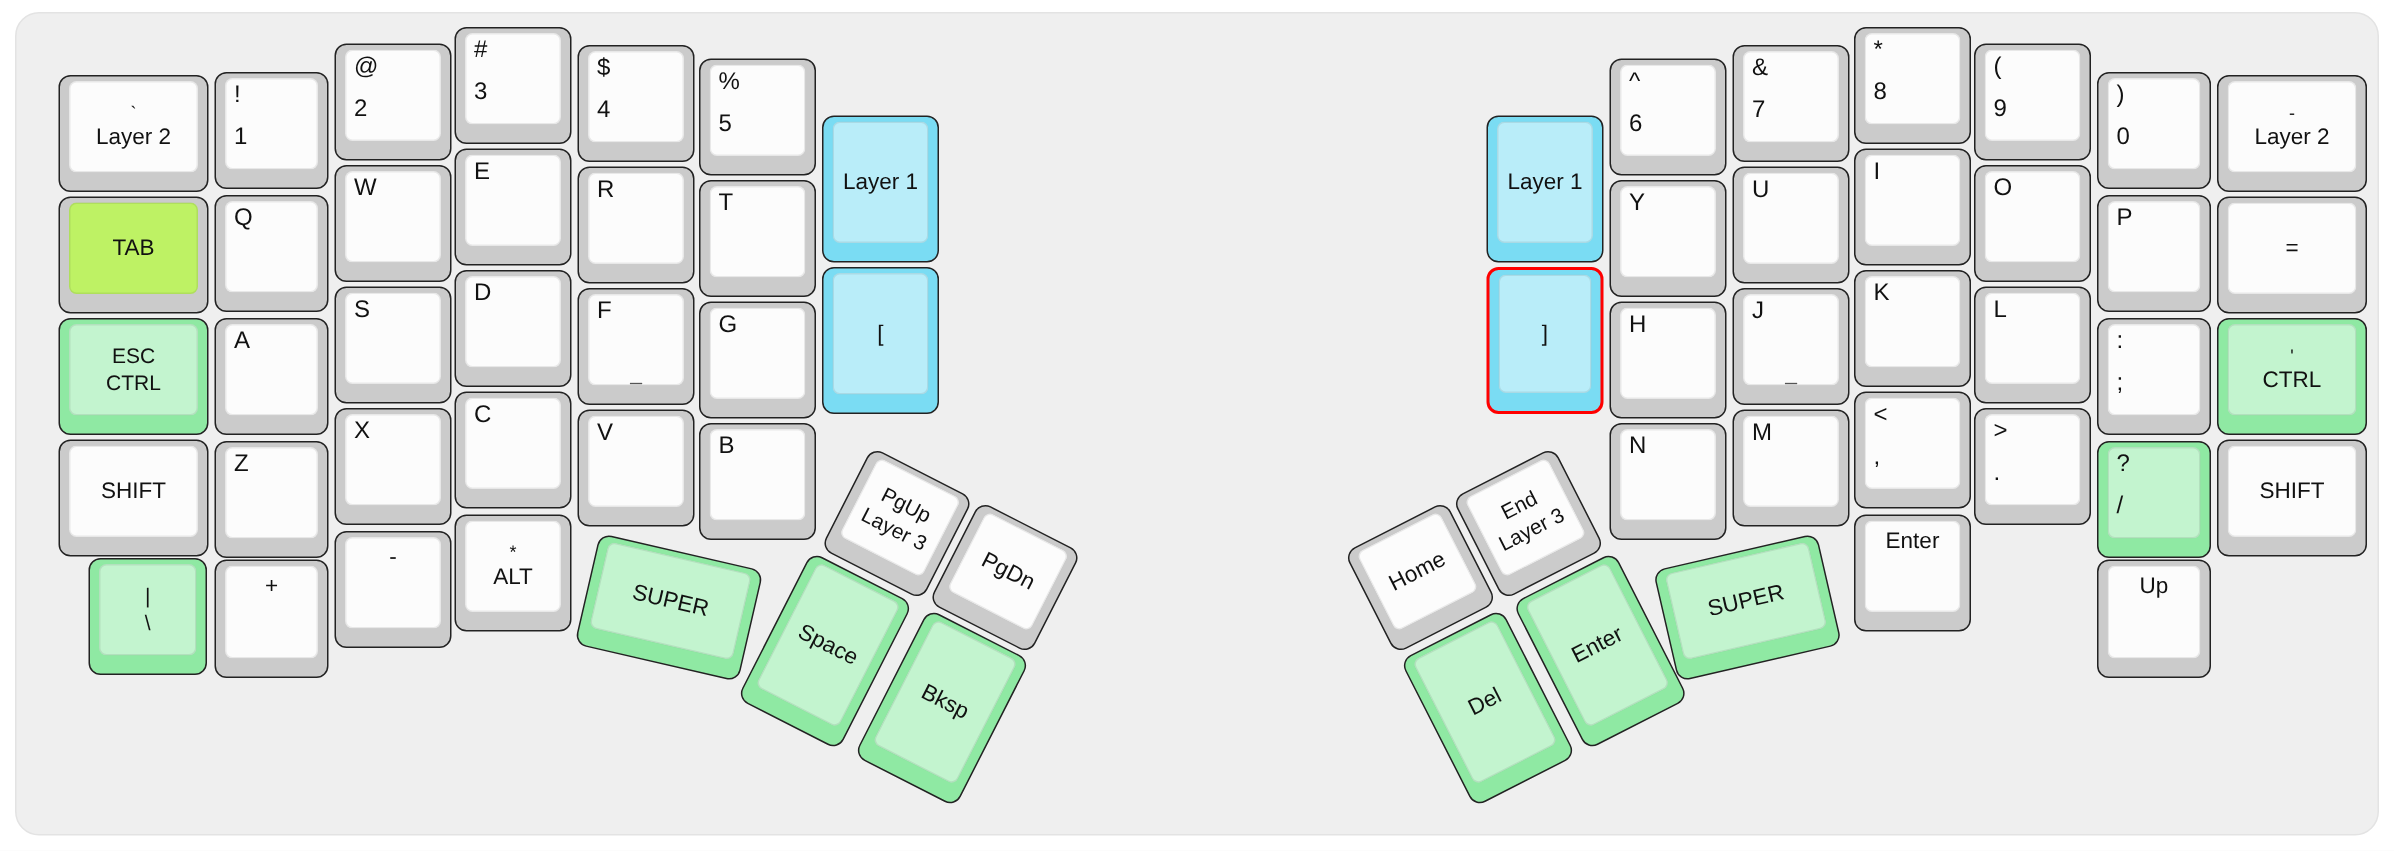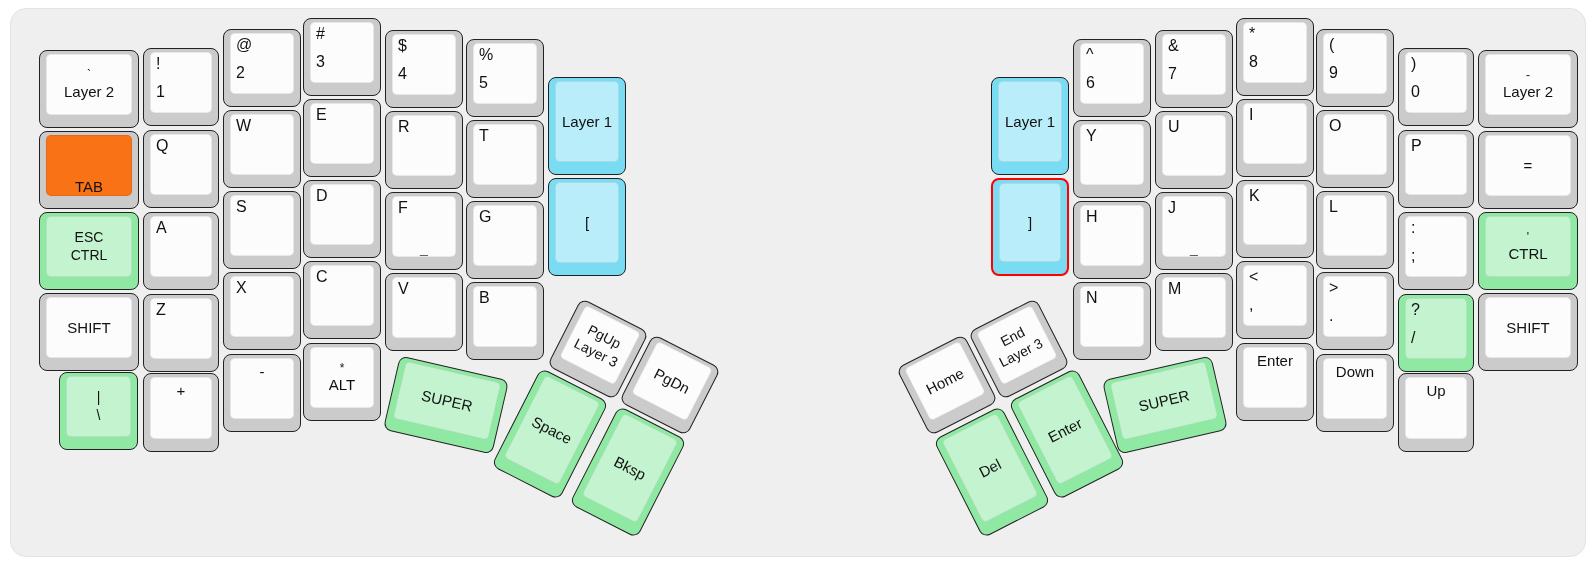--- a/index.html
+++ b/index.html
@@ -28,21 +28,21 @@
 
 <div id="stage">
   <div id="panel"></div>
 <div class="key m-center" style="left: 39px; top: 50px; width: 100px; height: 78px; background: rgb(203, 203, 203); z-index: 10;">
       <div class="top" style="background: rgb(252, 252, 252);">
         <span class="lbl small">`</span>
         <span class="lbl">Layer 2</span>
       </div>
     </div>
     <div class="key m-center" style="left: 39px; top: 131px; width: 100px; height: 78px; background: rgb(203, 203, 203); z-index: 11;">
-      <div class="top" style="background: #f97316; justify-content: flex-end;">
+      <div class="top" style="background: #bef264;">
         <span class="lbl">TAB</span>
       </div>
     </div>
     <div class="key m-center two" style="left: 39px; top: 212px; width: 100px; height: 78px; background: rgb(143, 233, 163); z-index: 12;">
       <div class="top" style="background: rgb(195, 244, 207);">
         <span class="lbl">ESC</span>
         <span class="lbl">CTRL</span>
       </div>
     </div>
     <div class="key m-center" style="left: 39px; top: 293px; width: 100px; height: 78px; background: rgb(203, 203, 203); z-index: 13;">
@@ -309,25 +309,20 @@
       <div class="top" style="background: rgb(252, 252, 252);">
         <span class="lbl">L</span>
       </div>
     </div>
     <div class="key m-left two" style="left: 1316px; top: 272px; width: 78px; height: 78px; background: rgb(203, 203, 203); z-index: 63;">
       <div class="top" style="background: rgb(252, 252, 252);">
         <span class="lbl">&gt;</span>
         <span class="lbl">.</span>
       </div>
     </div>
-    <div class="key m-top" style="left: 1316px; top: 354px; width: 78px; height: 78px; background: rgb(203, 203, 203); z-index: 64;">
-      <div class="top" style="background: rgb(252, 252, 252);">
-        <span class="lbl">Down</span>
-      </div>
-    </div>
     <div class="key m-left two" style="left: 1398px; top: 48px; width: 76px; height: 78px; background: rgb(203, 203, 203); z-index: 65;">
       <div class="top" style="background: rgb(252, 252, 252);">
         <span class="lbl">)</span>
         <span class="lbl">0</span>
       </div>
     </div>
     <div class="key m-left" style="left: 1398px; top: 130px; width: 76px; height: 78px; background: rgb(203, 203, 203); z-index: 66;">
       <div class="top" style="background: rgb(252, 252, 252);">
         <span class="lbl">P</span>
       </div>

